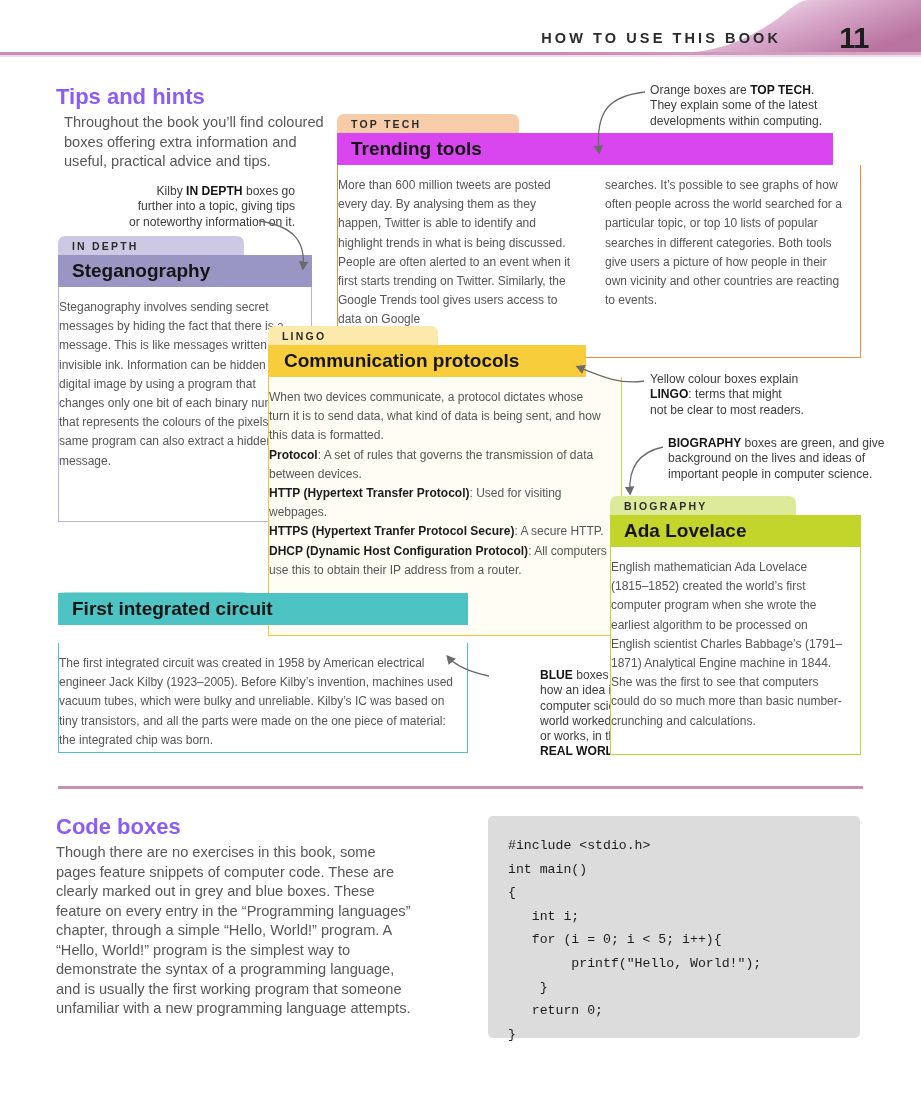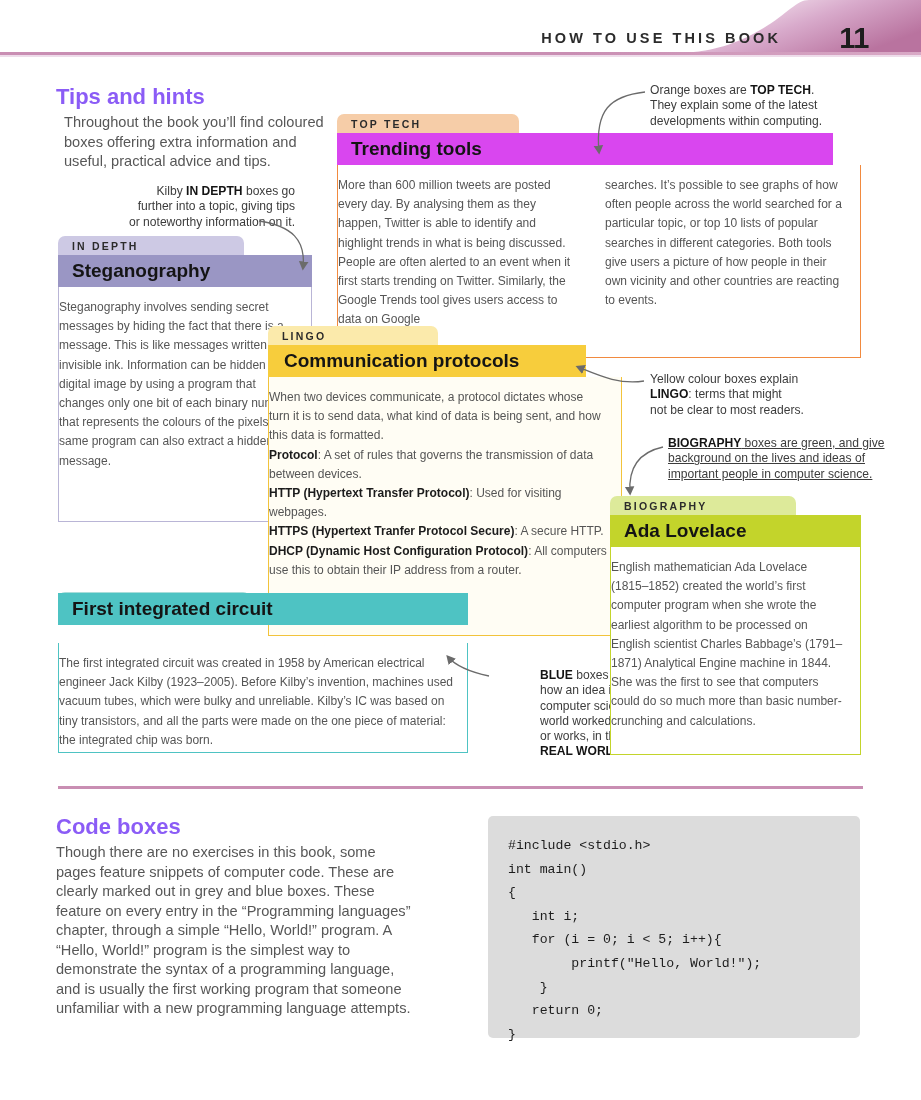--- a/index.html
+++ b/index.html
@@ -128,21 +128,21 @@
     <span>They explain some of the latest</span><br>
     <span>developments within computing.</span>
   </div>
 
   <div class="anno" style="left:650px; top:372px; width:225px;">
     <span>Yellow colour boxes explain</span><br>
     <b>LINGO</b><span>: terms that might</span><br>
     <span>not be clear to most readers.</span>
   </div>
 
-  <div class="anno" style="left:668px; top:436px; width:250px;text-decoration:underline;">
+  <div class="anno" style="left:668px; top:436px; width:250px;">
     <b>BIOGRAPHY</b><span> boxes are green, and give</span><br>
     <span>background on the lives and ideas of</span><br>
     <span>important people in computer science.</span>
   </div>
 
   <div class="anno" style="left:494px; top:668px; width:130px;margin-left:46px;">
     <b>BLUE</b><span> boxes explain</span><br>
     <span>how an idea in the</span><br>
     <span>computer science</span><br>
     <span>world worked,</span><br>

